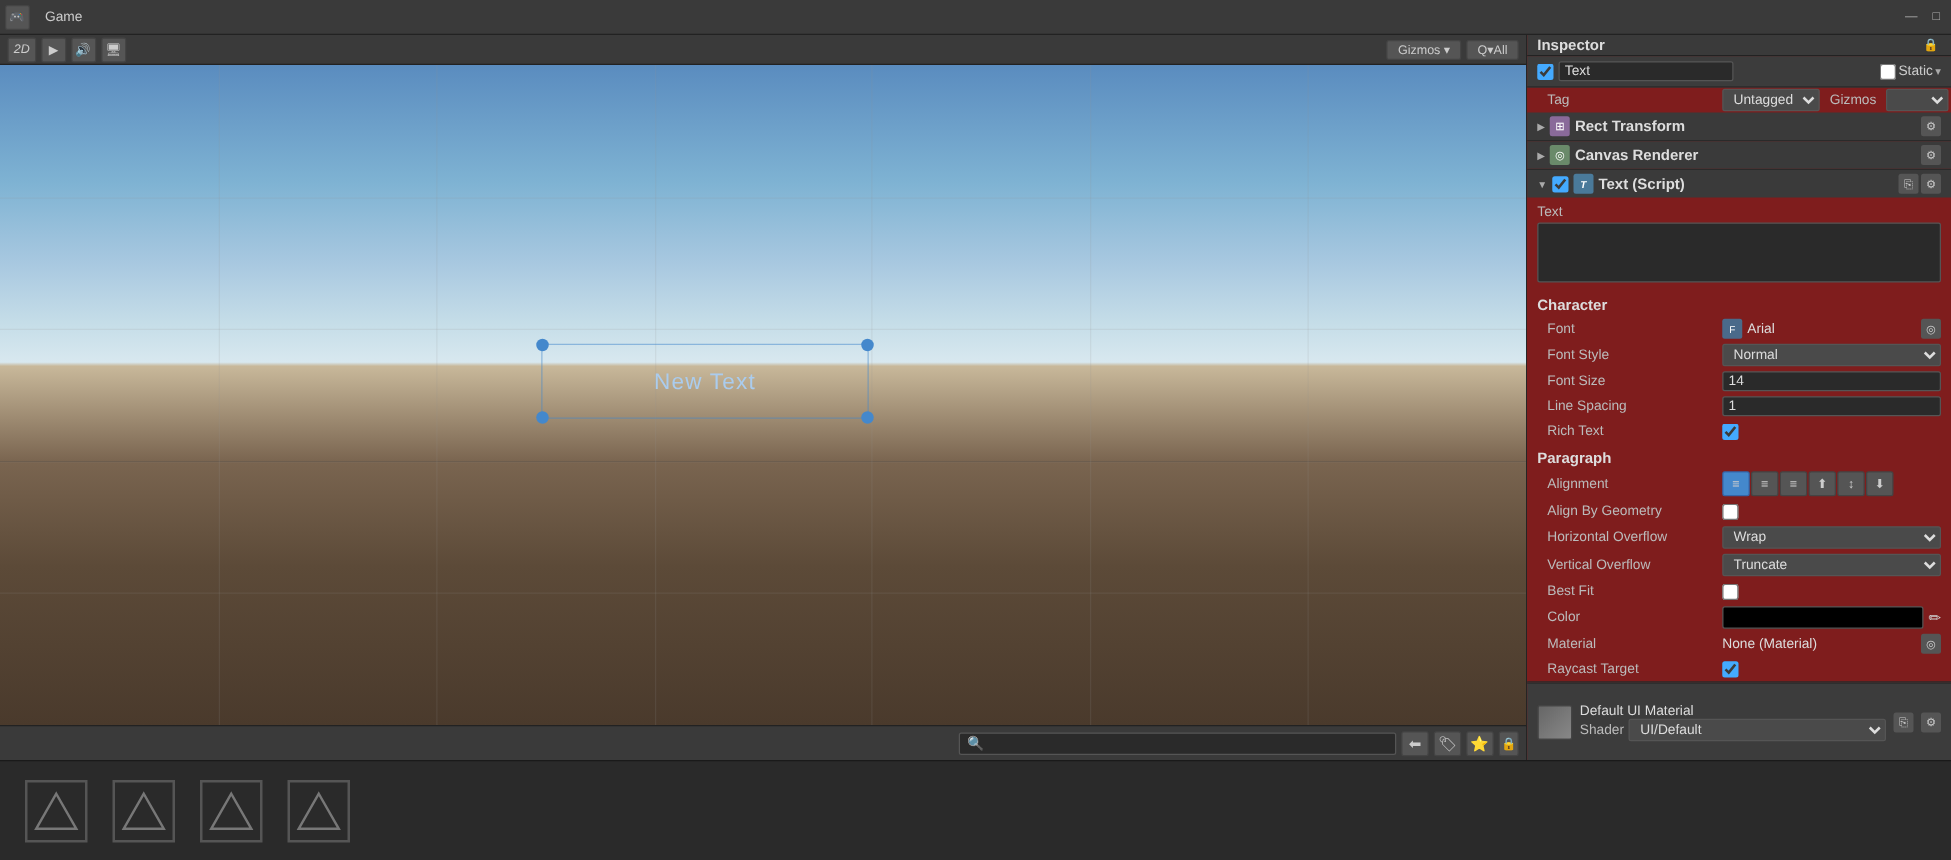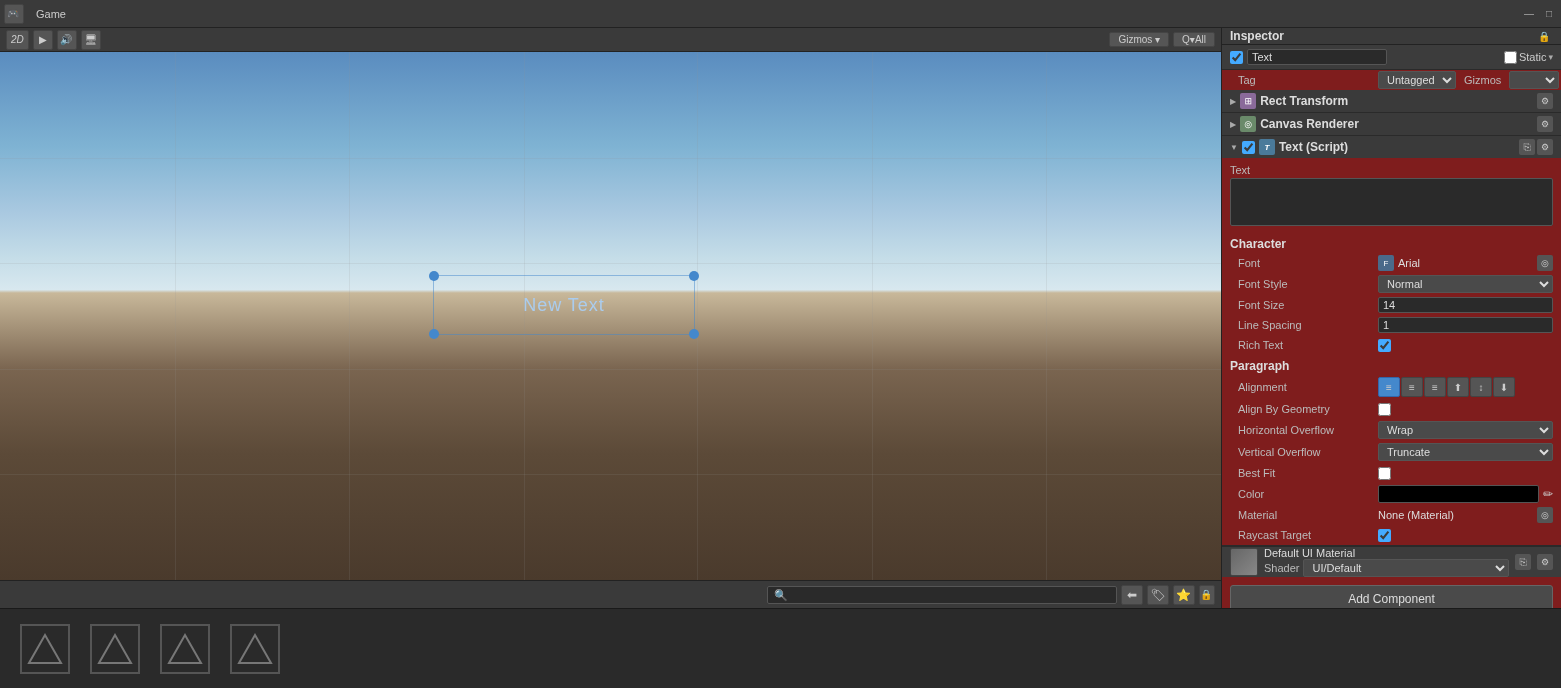--- a/index.html
+++ b/index.html
@@ -84,21 +84,21 @@
     .align-btns { display: flex; gap: 1px; }
     .align-btn { background: #555; border: 1px solid #444; color: #ccc; font-size: 10px; padding: 2px 6px; cursor: pointer; border-radius: 2px; width: 22px; height: 20px; display: flex; align-items: center; justify-content: center; }
     .align-btn.active { background: #4488cc; border-color: #3366aa; }
 
     
     .color-swatch { width: 100%; height: 18px; background: #000; border: 1px solid #555; border-radius: 2px; cursor: pointer; }
     .color-row { display: flex; align-items: center; gap: 4px; }
     .eyedropper-btn { color: #ccc; font-size: 12px; cursor: pointer; }
 
     
-    .material-section { display: flex; align-items: center; padding: 0 8px; gap: 6px; border-top: 1px solid #2a2a2a; background: #3c3c3c; }
+    .material-section { display: flex; align-items: center; padding: 16px 8px; gap: 6px; border-top: 1px solid #2a2a2a; background: #3c3c3c; }
     .material-icon { width: 28px; height: 28px; background: #555; border-radius: 2px; border: 1px solid #444; }
     .material-info { flex: 1; }
     .material-name { color: #ddd; font-size: 11px; }
     .material-shader-row { display: flex; align-items: center; gap: 4px; }
     .material-shader-label { color: #bbb; font-size: 11px; }
     .material-shader-val { background: #4a4a4a; border: 1px solid #555; color: #ddd; font-size: 11px; padding: 1px 4px; border-radius: 2px; flex: 1; }
 
     
     .add-component-btn { margin: 8px; background: #4a4a4a; border: 1px solid #666; color: #ddd; font-size: 12px; padding: 6px; border-radius: 3px; cursor: pointer; width: calc(100% - 16px); text-align: center; }
 

